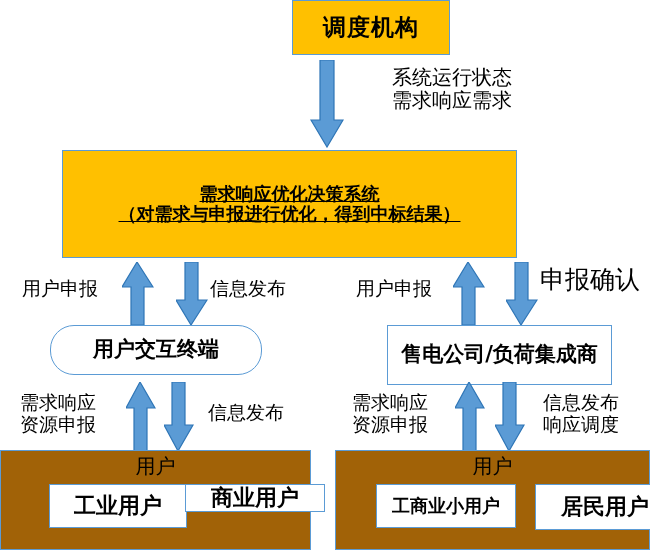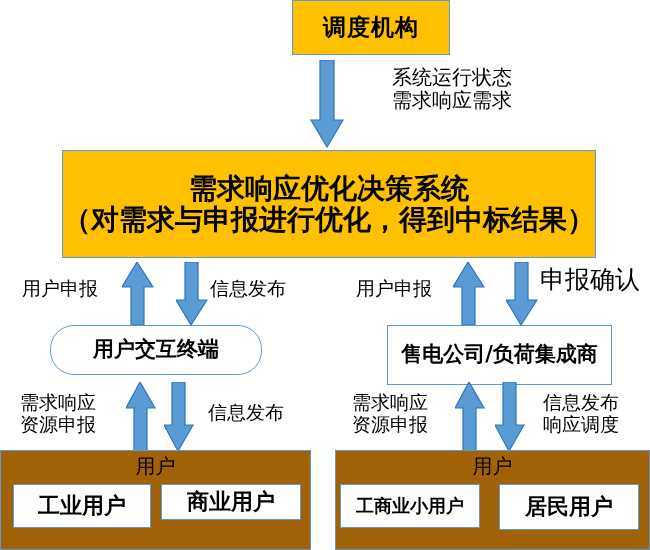--- a/index.html
+++ b/index.html
@@ -43,21 +43,21 @@
     text-align: left;
     white-space: pre-line;
   }
   .arrow {
     position: absolute;
   }
   .arrow svg { display: block; }
 
   
   #box-dispatch      { left: 250px; top: 0px;   width: 158px; height: 55px;  font-size: 23px; letter-spacing: 1px; margin-left: 42px; }
-  #box-decision      { left: 62px;  top: 150px; width: 534px; height: 108px; font-size: 28px; }
+  #box-decision      { left: 62px;  top: 150px; width: 455px; height: 108px; font-size: 18px; text-decoration: underline; }
   #box-terminal      { left: 50px;  top: 325px; width: 212px; height: 50px;  font-size: 21px; font-weight: bold; border-radius: 24px; }
   #box-retailer      { left: 387px; top: 325px; width: 225px; height: 60px;  font-size: 21px; font-weight: bold; }
 
   #box-users-left    { left: 0px;   top: 450px; width: 311px; height: 100px; }
   #box-users-right   { left: 335px; top: 450px; width: 315px; height: 100px; }
   .users-group {
     position: absolute;
     box-sizing: border-box;
     background: #a16207;
     border: 1.5px solid #5B9BD5;
@@ -74,23 +74,24 @@
   .sub-box {
     position: absolute;
     box-sizing: border-box;
     background: #ffffff;
     border: 1.5px solid #5B9BD5;
     display: flex;
     align-items: center;
     justify-content: center;
     font-weight: bold;
     color: #000000;
+    margin-left: 36px;
   }
   #sub-industrial { left: 12px;  top: 33px; width: 138px; height: 44px; font-size: 22px; }
-  #sub-commercial { left: 160px; top: 33px; width: 140px; height: 36px; font-size: 22px; }
+  #sub-commercial { left: 148px; top: 33px; width: 140px; height: 28px; font-size: 22px; }
   #sub-small-ci   { left: 4px;  top: 33px; width: 140px; height: 44px; font-size: 18px; }
   #sub-resident   { left: 163px; top: 33px; width: 140px; height: 46px; font-size: 22px; }
 
   .lbl-1 { left: 344px; top: 66px;  font-size: 20px; margin-left: 48px; }
   .lbl-2 { left: 22px;  top: 278px; font-size: 19px; }
   .lbl-3 { left: 210px; top: 278px; font-size: 19px; }
   .lbl-4 { left: 356px; top: 278px; font-size: 19px; }
   .lbl-5 { left: 540px; top: 266px; font-size: 25px; }
   .lbl-6 { left: 20px;  top: 392px; font-size: 19px; }
   .lbl-7 { left: 208px; top: 402px; font-size: 19px; }

